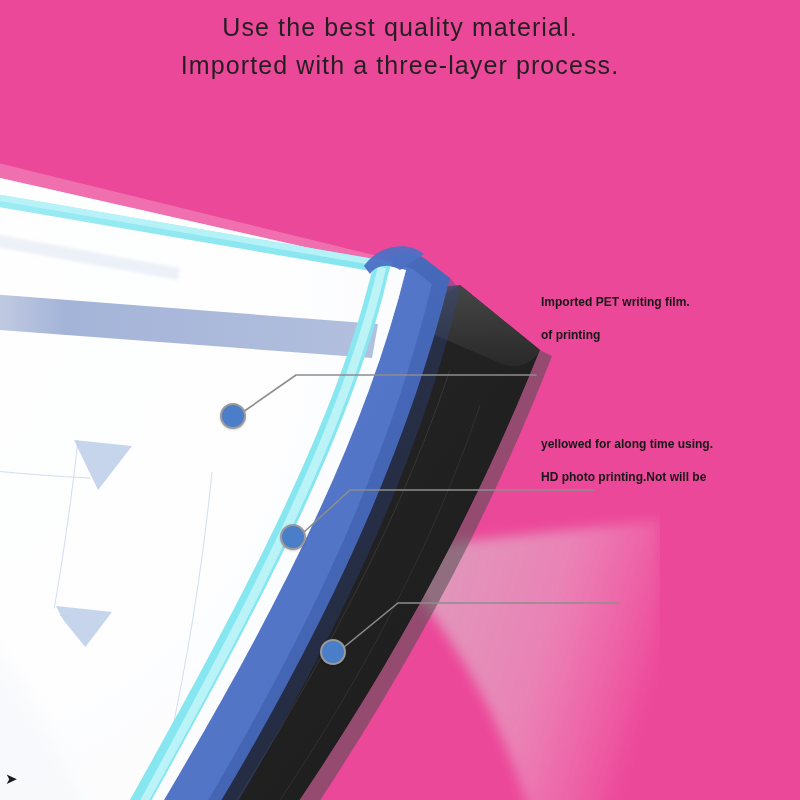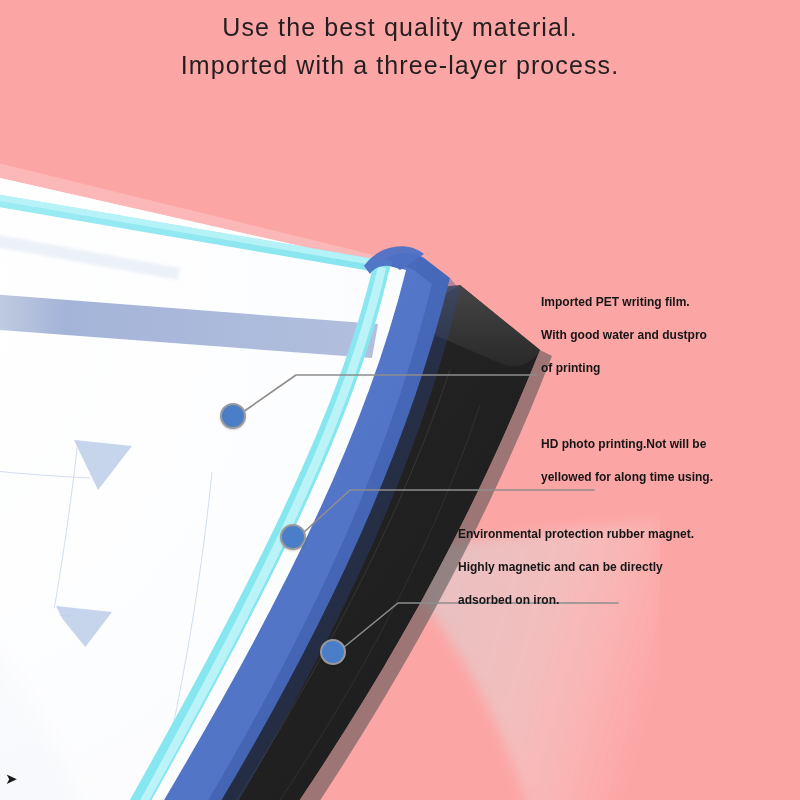--- a/index.html
+++ b/index.html
@@ -6,21 +6,21 @@
   html, body { width:800px; height:800px; }
   body {
     font-family: "Liberation Sans", "DejaVu Sans", sans-serif;
     background:#ffffff;
     overflow:hidden;
     position:relative;
   }
   #stage {
     position:relative;
     width:800px; height:800px;
-    background:#fca5a5;
+    background:#ec4899;
     overflow:hidden;
   }
 
   
   #header {
     position:absolute;
     left:0; top:8px;
     width:800px;
     text-align:center;
     z-index:40;
@@ -297,30 +297,24 @@
   <div class="dot" id="dot-2"></div>
   <div class="dot" id="dot-3"></div>
 
   <div id="header">
     <div class="hline">Use the best quality material.</div>
     <div class="hline">Imported with a three-layer process.</div>
   </div>
 
   <div class="anno" id="anno-1">
     <div class="aline">Imported PET writing film.</div>
-    <div class="aline">With good water and dustpro</div>
     <div class="aline">of printing</div>
   </div>
 
   <div class="anno" id="anno-2">
+    <div class="aline">yellowed for along time using.</div>
     <div class="aline">HD photo printing.Not will be</div>
-    <div class="aline">yellowed for along time using.</div>
   </div>
 
-  <div class="anno" id="anno-3">
-    <div class="aline">Environmental protection rubber magnet.</div>
-    <div class="aline">Highly magnetic and can be directly</div>
-    <div class="aline">adsorbed on iron.</div>
-  </div>
 
   <div id="corner-arrow">➤</div>
 
 </div>
 
 </body></html>

